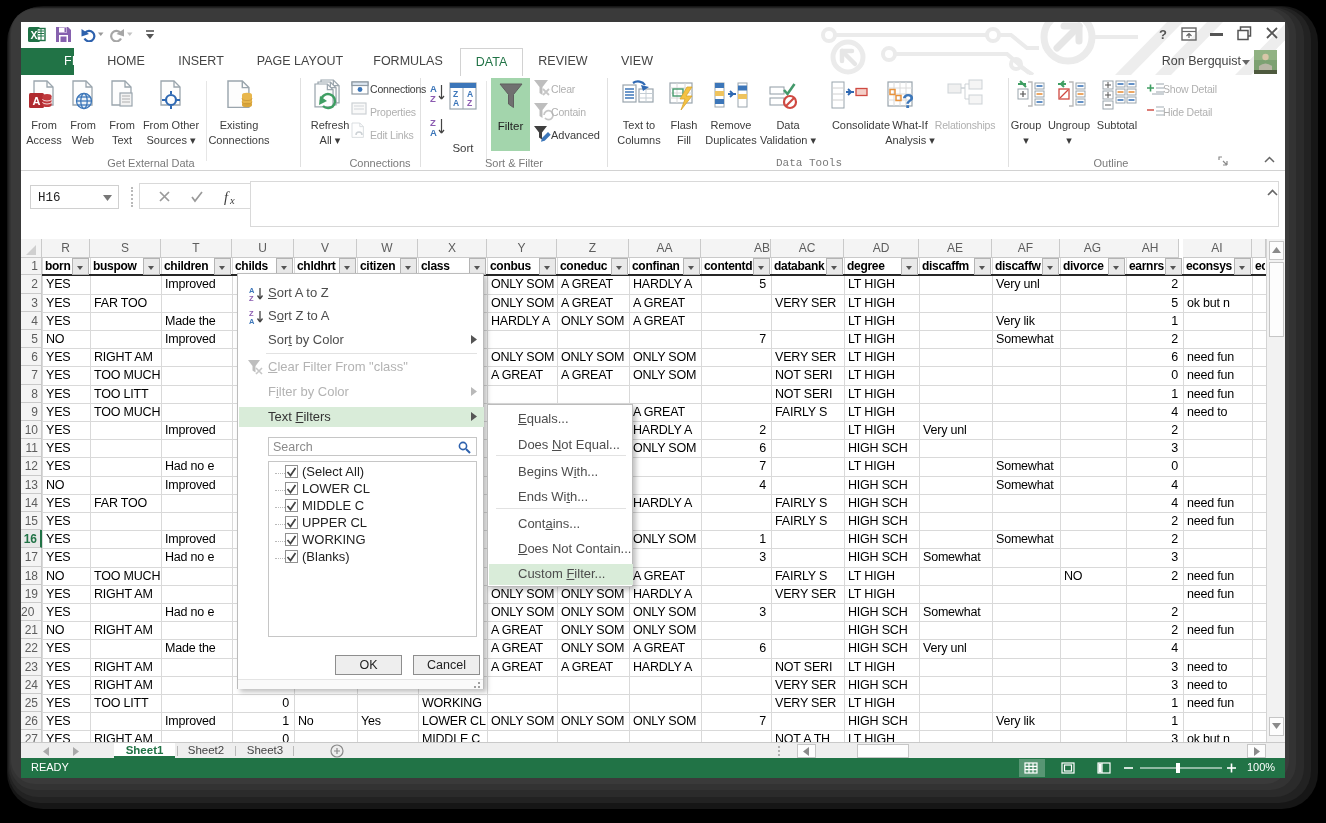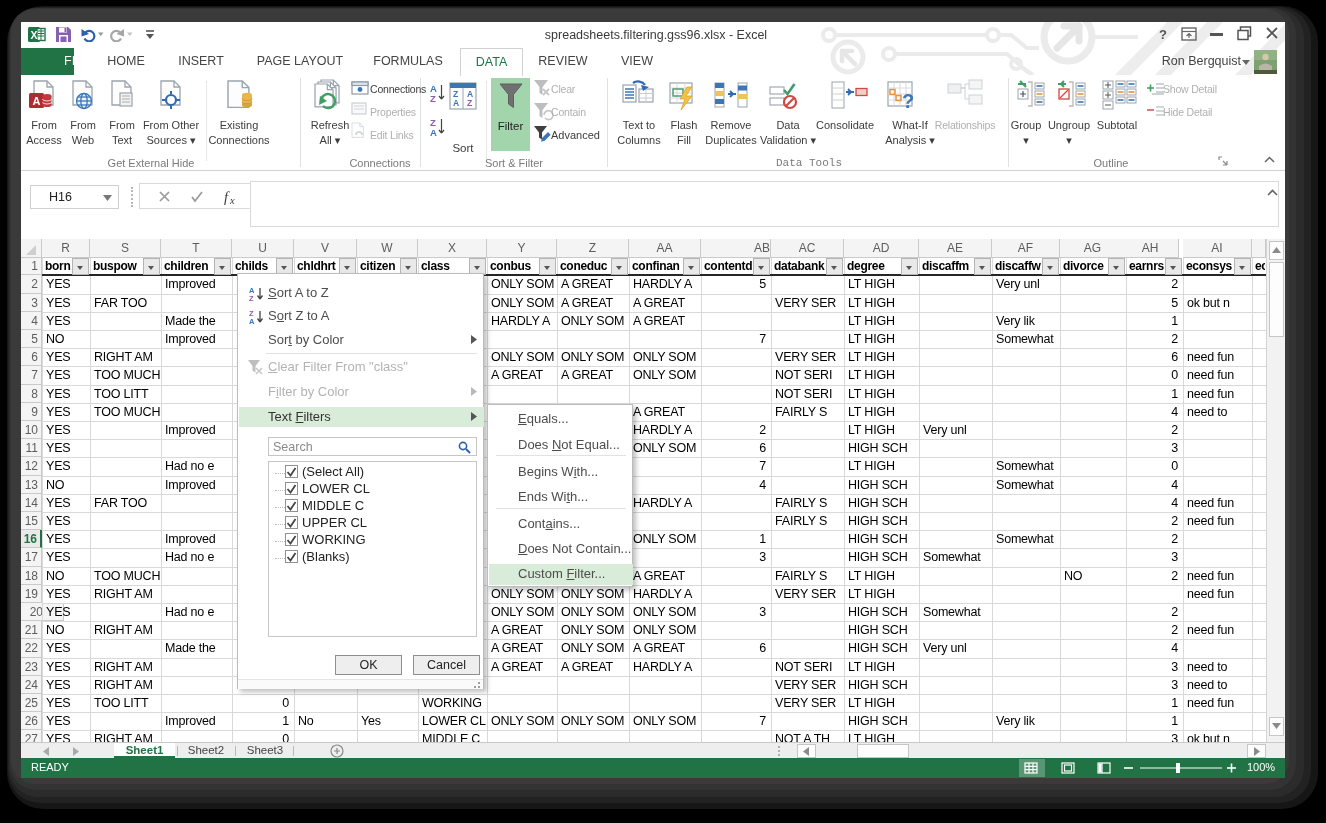--- a/index.html
+++ b/index.html
@@ -84,21 +84,20 @@
 <g transform="translate(29,0)">
 <path d="M10.5,5 a5.2,5.2 0 1 0 0.5,5.5" stroke="#a6a6a6" stroke-width="2.2" fill="none"></path>
 <polygon points="14,1 14,8.5 6.5,6" fill="#a6a6a6"></polygon>
 <polygon points="17,4.5 22.5,4.5 19.75,8" fill="#c4c4c4"></polygon>
 </g>
 </svg>
       <svg class="abs" style="left:124px;top:8px" width="12" height="10" viewBox="0 0 12 10">
 <line x1="1" y1="1" x2="9" y2="1" stroke="#555" stroke-width="1.6"></line>
 <polygon points="1,4 9,4 5,9" fill="#555"></polygon>
 </svg>
-      <div class="abs" style="left:400px;top:6px;width:470px;text-align:center;font-size:12.5px;color:#3a3a3a;">spreadsheets.filtering.gss96.xlsx - Excel</div>
       <div class="abs" style="left:1134px;top:5px;width:16px;text-align:center;font-size:13px;font-weight:bold;color:#555;">?</div>
       <svg class="abs" style="left:1160px;top:5px" width="16" height="14" viewBox="0 0 16 14">
 <rect x="1" y="1" width="14" height="12" fill="none" stroke="#666" stroke-width="1.4"></rect>
 <line x1="1" y1="4.5" x2="15" y2="4.5" stroke="#666" stroke-width="1.2"></line>
 <path d="M8,11 V6.5 M8,6.5 l-2.5,2.5 M8,6.5 l2.5,2.5" stroke="#666" stroke-width="1.2" fill="none"></path>
 </svg>
       <div class="abs" style="left:1189px;top:11px;width:13px;height:3px;background:#555;"></div>
       <svg class="abs" style="left:1216px;top:4px" width="15" height="15" viewBox="0 0 15 15">
 <rect x="3.5" y="1" width="10" height="9" fill="none" stroke="#555" stroke-width="1.5"></rect>
 <rect x="1" y="4.5" width="10" height="9" fill="#fff" stroke="#555" stroke-width="1.5"></rect>
@@ -197,21 +196,21 @@
           <rect x="221" y="16" width="10" height="10" fill="#e8b64c"></rect>
           <ellipse cx="226" cy="26" rx="5" ry="2.2" fill="#d9a53a"></ellipse>
           <path d="M221,19.3 a5,2.2 0 0 0 10,0 M221,22.6 a5,2.2 0 0 0 10,0" stroke="#c89636" stroke-width="0.8" fill="none"></path>
         </g>
       </svg>
       <div class="rlab" style="left:-17px;top:43px;width:80px;">From<br>Access</div>
       <div class="rlab" style="left:22px;top:43px;width:80px;">From<br>Web</div>
       <div class="rlab" style="left:61px;top:43px;width:80px;">From<br>Text</div>
       <div class="rlab" style="left:110px;top:43px;width:80px;">From Other<br>Sources ▾</div>
       <div class="rlab" style="left:178px;top:43px;width:80px;">Existing<br>Connections</div>
-      <div class="glab" style="left:60px;top:82px;width:140px;">Get External Hide</div>
+      <div class="glab" style="left:60px;top:82px;width:140px;">Get External Data</div>
       <svg class="abs" style="left:286px;top:4px" width="113" height="60" viewBox="0 0 113 60">
         <g>
           <g transform="translate(14,1) scale(0.95)">
             <path d="M0,0 h13 l6,6 v18 h-19 z" fill="#fdfdfd" stroke="#9aa5ad" stroke-width="1.3"></path>
             <path d="M13,0 v6 h6" fill="none" stroke="#9aa5ad" stroke-width="1.3"></path>
           </g>
           <g transform="translate(11,3) scale(0.95)">
             <path d="M0,0 h13 l6,6 v18 h-19 z" fill="#fdfdfd" stroke="#9aa5ad" stroke-width="1.3"></path>
             <path d="M13,0 v6 h6" fill="none" stroke="#9aa5ad" stroke-width="1.3"></path>
           </g>
@@ -377,21 +376,21 @@
           <rect x="341" y="5" width="13" height="9" fill="#e3e3e3" stroke="#9aa5ad"></rect>
           <rect x="362" y="1" width="13" height="9" fill="#ededed" stroke="#9aa5ad"></rect>
           <rect x="362" y="16" width="13" height="9" fill="#ededed" stroke="#9aa5ad"></rect>
           <path d="M354,9 h4 v-4 h4 M354,9 h4 v11 h4" stroke="#9aa5ad" fill="none"></path>
         </g>
       </svg>
       <div class="rlab" style="left:576px;top:43px;width:84px;">Text to<br>Columns</div>
       <div class="rlab" style="left:621px;top:43px;width:84px;">Flash<br>Fill</div>
       <div class="rlab" style="left:668px;top:43px;width:84px;">Remove<br>Duplicates</div>
       <div class="rlab" style="left:725px;top:43px;width:84px;">Data<br>Validation ▾</div>
-      <div class="rlab" style="left:779px;top:43px;width:90px;">Consolidate</div>
+      <div class="rlab" style="left:779px;top:43px;width:90px;text-align:right;">Consolidate</div>
       <div class="rlab" style="left:847px;top:43px;width:84px;">What-If<br>Analysis ▾</div>
       <div class="rlabg" style="left:899px;top:43px;width:90px;">Relationships</div>
       <div class="glab" style="left:738px;top:82px;width:100px;font-family:Liberation Mono, monospace;">Data Tools</div>
       <svg class="abs" style="left:987px;top:4px" width="277" height="60" viewBox="0 0 277 60">
         <g transform="translate(-14,0)">
           <path d="M28,5 h8 M33,5 l-3,-3 M33,5 l3,3" stroke="#3f9e63" stroke-width="2" fill="none" transform="translate(-4,0)"></path>
           <path d="M34,3 h4 v24 h-4" stroke="#b9b9b9" fill="none" stroke-width="1.3"></path>
           <rect x="24" y="10" width="10" height="10" fill="#fff" stroke="#9aa5ad"></rect>
           <path d="M26,15 h6 M29,12 v6" stroke="#555" stroke-width="1.2"></path>
           <g transform="translate(41,4)">
@@ -462,21 +461,21 @@
       <div class="rlabg" style="left:1142px;top:30px;width:80px;text-align:left;">Hide Detail</div>
       <div class="glab" style="left:1040px;top:82px;width:100px;">Outline</div>
       <svg class="abs" style="left:1197px;top:81px" width="10" height="10" viewBox="0 0 10 10">
         <path d="M1,4 v-3 h3 M5,5 l4,4 M9,9 v-4 M9,9 h-4" stroke="#8a8a8a" stroke-width="1.2" fill="none"></path>
       </svg>
       <svg class="abs" style="left:1243px;top:81px" width="11" height="7" viewBox="0 0 11 7">
         <path d="M1,6 L5.5,1.5 L10,6" stroke="#666" stroke-width="1.5" fill="none"></path>
       </svg>
     </div>
     <div class="abs" style="left:0;top:149px;width:1264px;height:68px;background:#fff;">
-      <div class="abs" style="left:9px;top:14px;width:89px;height:24px;border:1px solid #d0d0d0;font-size:12.5px;color:#222;line-height:22px;"><span style="margin-left:18px;">H16</span><svg class="abs" style="right:6px;top:9px" width="9" height="6" viewBox="0 0 9 6">
+      <div class="abs" style="left:9px;top:14px;width:89px;height:24px;border:1px solid #d0d0d0;font-size:12.5px;color:#222;line-height:22px;"><span style="margin-left:7px;font-family:Liberation Mono, monospace;">H16</span><svg class="abs" style="right:6px;top:9px" width="9" height="6" viewBox="0 0 9 6">
           <polygon points="0,0 9,0 4.5,6" fill="#777"></polygon>
         </svg></div>
       <div class="abs" style="left:110px;top:16px;width:2px;height:20px;border-left:2px dotted #b9b9b9;"></div>
       <div class="abs" style="left:118px;top:12px;width:112px;height:26px;border:1px solid #d9d9d9;"></div>
       <svg class="abs" style="left:137px;top:17px" width="90" height="18" viewBox="0 0 90 18">
         <path d="M2,4 l9,9 M11,4 l-9,9" stroke="#9a9a9a" stroke-width="1.7"></path>
         <path d="M34,9 l3,4 l7,-9" stroke="#9a9a9a" stroke-width="1.7" fill="none"></path>
         <text x="66" y="14" font-size="14.5" font-style="italic" fill="#3c3c3c" font-family="Liberation Serif">f</text>
         <text x="72" y="16" font-size="10.5" font-style="italic" fill="#3c3c3c" font-family="Liberation Serif">x</text>
       </svg>
@@ -520,21 +519,21 @@
       <div class="hdr" style="left:0;top:182.0px;width:21px;height:18.2px;border-right:1px solid #cacaca;border-bottom:1px solid #cacaca;line-height:18.2px;text-align:right;padding-right:3px;">10</div>
       <div class="hdr" style="left:0;top:200.2px;width:21px;height:18.2px;border-right:1px solid #cacaca;border-bottom:1px solid #cacaca;line-height:18.2px;text-align:right;padding-right:3px;">11</div>
       <div class="hdr" style="left:0;top:218.4px;width:21px;height:18.2px;border-right:1px solid #cacaca;border-bottom:1px solid #cacaca;line-height:18.2px;text-align:right;padding-right:3px;">12</div>
       <div class="hdr" style="left:0;top:236.6px;width:21px;height:18.2px;border-right:1px solid #cacaca;border-bottom:1px solid #cacaca;line-height:18.2px;text-align:right;padding-right:3px;">13</div>
       <div class="hdr" style="left:0;top:254.79999999999998px;width:21px;height:18.2px;border-right:1px solid #cacaca;border-bottom:1px solid #cacaca;line-height:18.2px;text-align:right;padding-right:3px;">14</div>
       <div class="hdr" style="left:0;top:273.0px;width:21px;height:18.2px;border-right:1px solid #cacaca;border-bottom:1px solid #cacaca;line-height:18.2px;text-align:right;padding-right:3px;">15</div>
       <div class="hdr" style="left:0;top:291.2px;width:21px;height:18.2px;border-right:1px solid #cacaca;border-bottom:1px solid #cacaca;line-height:18.2px;text-align:right;padding-right:3px;color:#217346;background:#e9e9e9;border-right:2px solid #217346;font-weight:bold;">16</div>
       <div class="hdr" style="left:0;top:309.4px;width:21px;height:18.2px;border-right:1px solid #cacaca;border-bottom:1px solid #cacaca;line-height:18.2px;text-align:right;padding-right:3px;">17</div>
       <div class="hdr" style="left:0;top:327.59999999999997px;width:21px;height:18.2px;border-right:1px solid #cacaca;border-bottom:1px solid #cacaca;line-height:18.2px;text-align:right;padding-right:3px;">18</div>
       <div class="hdr" style="left:0;top:345.79999999999995px;width:21px;height:18.2px;border-right:1px solid #cacaca;border-bottom:1px solid #cacaca;line-height:18.2px;text-align:right;padding-right:3px;">19</div>
-      <div class="hdr" style="left:0;top:363.99999999999994px;width:43px;height:18.2px;border-right:1px solid #cacaca;border-bottom:1px solid #cacaca;line-height:18.2px;text-align:right;padding-right:20px;">20</div>
+      <div class="hdr" style="left:0;top:363.99999999999994px;width:21px;height:18.2px;border-right:1px solid #cacaca;border-bottom:1px solid #cacaca;line-height:18.2px;text-align:right;padding-right:20px;">20</div>
       <div class="hdr" style="left:0;top:382.2px;width:21px;height:18.2px;border-right:1px solid #cacaca;border-bottom:1px solid #cacaca;line-height:18.2px;text-align:right;padding-right:3px;">21</div>
       <div class="hdr" style="left:0;top:400.4px;width:21px;height:18.2px;border-right:1px solid #cacaca;border-bottom:1px solid #cacaca;line-height:18.2px;text-align:right;padding-right:3px;">22</div>
       <div class="hdr" style="left:0;top:418.59999999999997px;width:21px;height:18.2px;border-right:1px solid #cacaca;border-bottom:1px solid #cacaca;line-height:18.2px;text-align:right;padding-right:3px;">23</div>
       <div class="hdr" style="left:0;top:436.79999999999995px;width:21px;height:18.2px;border-right:1px solid #cacaca;border-bottom:1px solid #cacaca;line-height:18.2px;text-align:right;padding-right:3px;">24</div>
       <div class="hdr" style="left:0;top:454.99999999999994px;width:21px;height:18.2px;border-right:1px solid #cacaca;border-bottom:1px solid #cacaca;line-height:18.2px;text-align:right;padding-right:3px;">25</div>
       <div class="hdr" style="left:0;top:473.19999999999993px;width:21px;height:18.2px;border-right:1px solid #cacaca;border-bottom:1px solid #cacaca;line-height:18.2px;text-align:right;padding-right:3px;">26</div>
       <div class="hdr" style="left:0;top:491.4px;width:21px;height:18.2px;border-right:1px solid #cacaca;border-bottom:1px solid #cacaca;line-height:18.2px;text-align:right;padding-right:3px;">27</div>
       <div class="gl" style="left:69px;top:18.5px;width:1px;height:503px;"></div>
       <div class="gl" style="left:140px;top:18.5px;width:1px;height:503px;"></div>
       <div class="gl" style="left:211px;top:18.5px;width:1px;height:503px;"></div>

